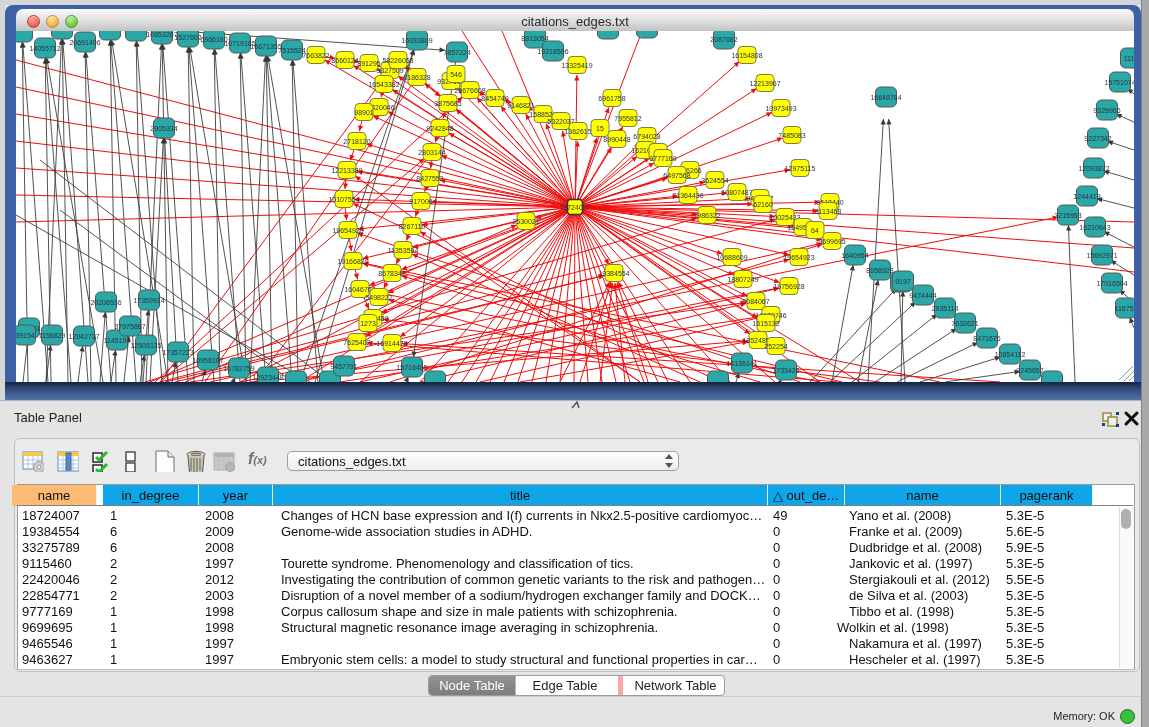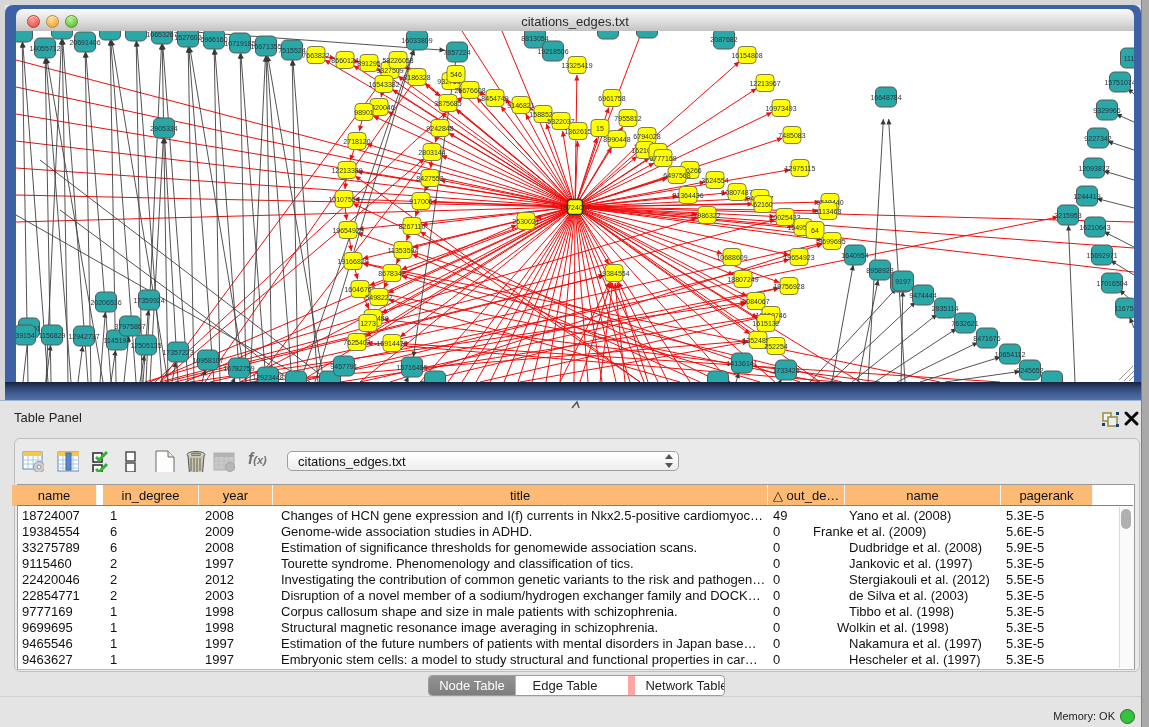--- a/index.html
+++ b/index.html
@@ -19,34 +19,34 @@
 #canvas{left:16px;top:31px;width:1118px;height:351px;background:#fff;overflow:hidden}
 
 #panelBg{left:0;top:400px;width:1141px;height:327px;background:#e4e4e4;border-top:1px solid #9fb3cd}
 #tpTitle{left:14px;top:410px;font-size:13px;color:#222}
 #innerPanel{left:14px;top:438px;width:1124px;height:232px;background:#eaeaea;
  border:1px solid #bfbfbf;border-radius:6px}
 .ticon{top:450px;width:22px;height:22px}
 #combo{left:287px;top:451px;width:392px;height:20px;background:linear-gradient(#fff,#ededed);
  border:1px solid #9e9e9e;border-radius:5px;font-size:13px;color:#111;line-height:20px;padding-left:10px;box-sizing:border-box}
 #tableWrap{left:17px;top:484px;width:1116px;height:184px;background:#fff;border:1px solid #9a9a9a;border-bottom:1px solid #bbb}
-.hcell{position:absolute;top:485px;height:21px;background:#fdba74;font-size:13px;color:#111;
+.hcell{position:absolute;top:485px;height:21px;background:#0ea5e9;font-size:13px;color:#111;
  text-align:center;line-height:21px;border-right:1px solid #e9f4f8;box-sizing:border-box}
 #hdrLine{left:17px;top:505px;width:1116px;height:1px;background:#808080}
 .trow{position:absolute;left:17px;width:1102px;height:16px;font-size:13px;color:#111}
 .trow span{position:absolute;top:1px;white-space:nowrap}
 #vsb{left:1119px;top:507px;width:14px;height:161px;background:#fafafa;border-left:1px solid #d9d9d9}
 #vsbThumb{left:1121px;top:509px;width:10px;height:20px;background:#b0b0b0;border-radius:5px}
 
 #tabs{left:428px;top:675px;width:295px;height:19px;border:1px solid #9b9b9b;border-radius:4px;
  background:#fff;overflow:hidden;font-size:13px}
 .tabseg{position:absolute;top:0;height:32px;line-height:19px;text-align:center;color:#222}
 #seg1{left:0;width:86px;background:linear-gradient(#939393,#6f6f6f);color:#fff}
 #seg2{left:86px;width:99px;border-left:1px solid #b5b5b5;box-sizing:border-box}
-#seg3{left:199px;width:110px;border-left:7px solid #fca5a5;box-sizing:border-box}
+#seg3{left:189px;width:110px;border-left:5px solid #fca5a5;box-sizing:border-box}
 #statusLine{left:0;top:696px;width:1141px;height:1px;background:#cfcfcf}
 #mem{right:34px;top:710px;font-size:11px;color:#222}
 #memDot{left:1120px;top:709px;width:13px;height:13px;border-radius:50%;background:#35c23c;border:1px solid #2a6b2a}
 </style></head>
 <body>
 <div class="abs" id="deskTop"></div>
 <div class="abs" id="deskLeft"></div>
 <div class="abs" id="winFrame"></div>
 <div class="abs" id="titleBar"></div>
 <div class="abs tl" style="left:27px;background:radial-gradient(circle at 40% 35%,#ff9d96,#ec6b60 55%,#d5433a);border:1px solid #b33d36"></div>
@@ -882,39 +882,38 @@
 <div class="abs hcell" style="left:199px;width:74px">year</div>
 <div class="abs hcell" style="left:273px;width:495px">title</div>
 <div class="abs hcell" style="left:768px;width:77px;text-align:left;padding-left:5px">△ out_de…</div>
 <div class="abs hcell" style="left:845px;width:156px">name</div>
 <div class="abs hcell" style="left:1001px;width:92px">pagerank</div>
 <div class="abs" id="hdrLine"></div>
 <div class="trow" style="top:507px">
 <span style="left:5px">18724007</span>
     <span style="left:93px">1</span>
     <span style="left:188px">2008</span>
-    <span style="left:264px">Changes of HCN gene expression and I(f) currents in Nkx2.5-positive cardiomyoc…</span>
+    <span style="left:264px">Changes of HCN base expression and I(f) currents in Nkx2.5-positive cardiomyoc…</span>
     <span style="left:756px">49</span>
     <span style="left:832px">Yano et al. (2008)</span>
     <span style="left:989px">5.3E-5</span>
   </div>
 <div class="trow" style="top:523px">
 <span style="left:5px">19384554</span>
     <span style="left:93px">6</span>
     <span style="left:188px">2009</span>
     <span style="left:264px">Genome-wide association studies in ADHD.</span>
     <span style="left:756px">0</span>
-    <span style="left:796px">Franke et al. (2009)</span>
+    <span style="left:832px">Franke et al. (2009)</span>
     <span style="left:989px">5.6E-5</span>
   </div>
 <div class="trow" style="top:539px">
 <span style="left:5px">33275789</span>
     <span style="left:93px">6</span>
     <span style="left:188px">2008</span>
-    <span style="left:264px">Estimation of significance thresholds for genomewide association scans.</span>
     <span style="left:756px">0</span>
     <span style="left:832px">Dudbridge et al. (2008)</span>
     <span style="left:989px">5.9E-5</span>
   </div>
 <div class="trow" style="top:555px">
 <span style="left:5px">9115460</span>
     <span style="left:93px">2</span>
     <span style="left:188px">1997</span>
     <span style="left:264px">Tourette syndrome. Phenomenology and classification of tics.</span>
     <span style="left:756px">0</span>
@@ -954,21 +953,20 @@
     <span style="left:188px">1998</span>
     <span style="left:264px">Structural magnetic resonance image averaging in schizophrenia.</span>
     <span style="left:756px">0</span>
     <span style="left:820px">Wolkin et al. (1998)</span>
     <span style="left:989px">5.3E-5</span>
   </div>
 <div class="trow" style="top:635px">
 <span style="left:5px">9465546</span>
     <span style="left:93px">1</span>
     <span style="left:188px">1997</span>
-    <span style="left:264px">Estimation of the future numbers of patients with mental disorders in Japan base…</span>
     <span style="left:756px">0</span>
     <span style="left:832px">Nakamura et al. (1997)</span>
     <span style="left:989px">5.3E-5</span>
   </div>
 <div class="trow" style="top:651px">
 <span style="left:5px">9463627</span>
     <span style="left:93px">1</span>
     <span style="left:188px">1997</span>
     <span style="left:264px">Embryonic stem cells: a model to study structural and functional properties in car…</span>
     <span style="left:756px">0</span>

